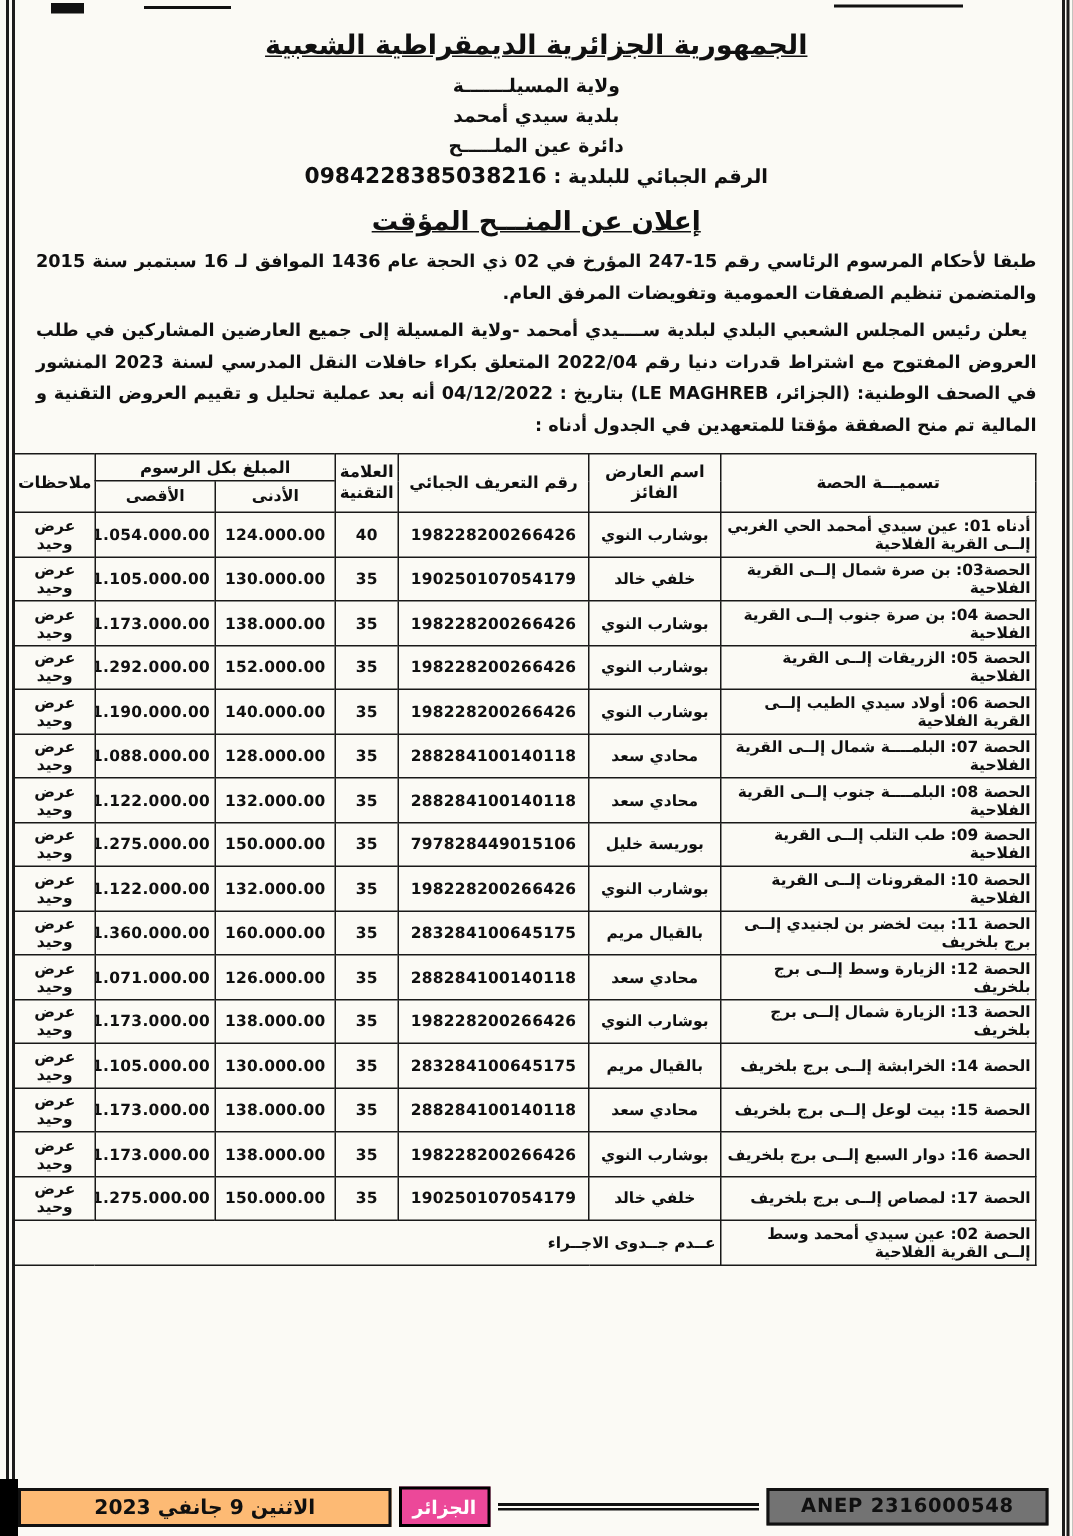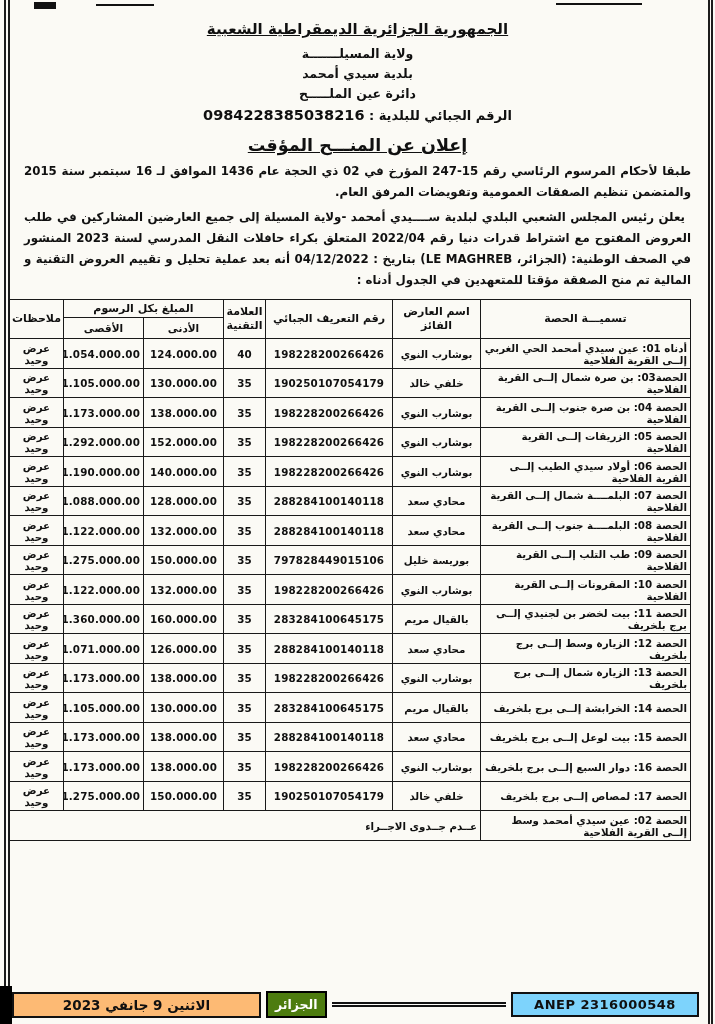--- a/index.html
+++ b/index.html
@@ -5,21 +5,21 @@
   html,body{margin:0;padding:0;background:#9a9a96;}
   .page{
     position:relative;width:715px;height:1024px;margin:0 auto;
     background:#fbfaf5;overflow:hidden;direction:rtl;
     font-family:"DejaVu Sans",sans-serif;color:#101010;font-weight:700;
   }
   .frame{position:absolute;top:0;bottom:0;left:4px;right:2px;
     border-left:6px double #1c1c1c;border-right:5px double #1c1c1c;pointer-events:none;}
   .scan-mark{position:absolute;background:#111;}
   .content{position:absolute;top:4px;right:24px;left:24px;}
-  .republic{ text-align:center;font-size:15px;margin:16px 0 6px;}
+  .republic{ text-align:center;font-size:18px;margin:16px 0 6px;}
   .republic span{text-decoration:underline;}
   .admin-block{text-align:center;font-size:12.5px;line-height:1.6;margin:2px 0 0;}
   .admin-line{white-space:nowrap;}
   .tax-line{font-size:13px;}
   .tax-num{font-size:14.5px;letter-spacing:.5px;}
   .main-title{text-align:center;font-size:17.5px;margin:8px 0 6px;}
   .main-title span{text-decoration:underline;}
   .para{font-size:11.8px;line-height:1.8;text-align:justify;margin:3px 0;}
   .para.indent{text-indent:6px;}
   table.results{width:100%;border-collapse:collapse;table-layout:fixed;margin-top:7px;}
@@ -27,23 +27,23 @@
   table.results thead th{font-size:11px;line-height:1.25;padding:2px 2px;}
   table.results thead tr.sub th{font-size:10.5px;height:20px;padding:0;}
   table.results td{font-size:10.3px;height:26.5px;}
   td.lot{text-align:right;padding-right:5px;}
   td.ctr,th{text-align:center;}
   td.num{text-align:center;font-size:10.8px;letter-spacing:.2px;white-space:nowrap;}
   td.noaward{text-align:right;font-size:12.5px;letter-spacing:1px;}
   .bottom-paras{margin-top:4px;}
   .footer{position:absolute;bottom:6px;right:16px;left:12px;display:flex;align-items:center;gap:5px;}
   .anep-box{border:2.5px solid #111;padding:3px 8px;font-size:13px;min-width:168px;text-align:center;
-    font-family:"DejaVu Sans",sans-serif;letter-spacing:.5px;background:#7dd3fc;}
+    font-family:"DejaVu Sans",sans-serif;letter-spacing:.5px;background:#737373;}
   .rule{flex:1;height:5px;background:linear-gradient(to bottom,#111 0 2px,#fbfaf5 2px 3px,#111 3px 5px);}
-  .press-logo{background:#4d7c0f;color:#fff;padding:4px 7px;font-size:12.5px;border:2px solid #000;}
+  .press-logo{background:#ec4899;color:#fff;padding:4px 7px;font-size:12.5px;border:2px solid #000;}
   .date-box{border:2.5px solid #111;padding:3px 10px;font-size:13.5px;min-width:225px;text-align:center;background:#fdba74;}
   .corner-blot{position:absolute;left:0;bottom:0;width:12px;height:38px;background:#000;}
 </style>
 </head>
 <body>
 
 <div class="page">
   <div class="frame"></div>
 
   <div class="scan-mark" style="top:2px;left:34px;width:22px;height:7px;"></div>

